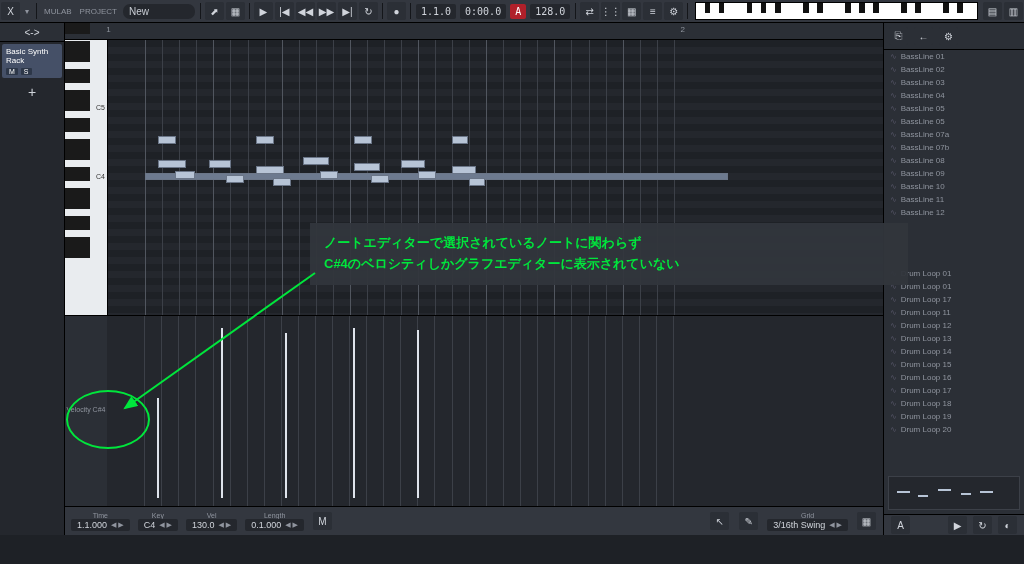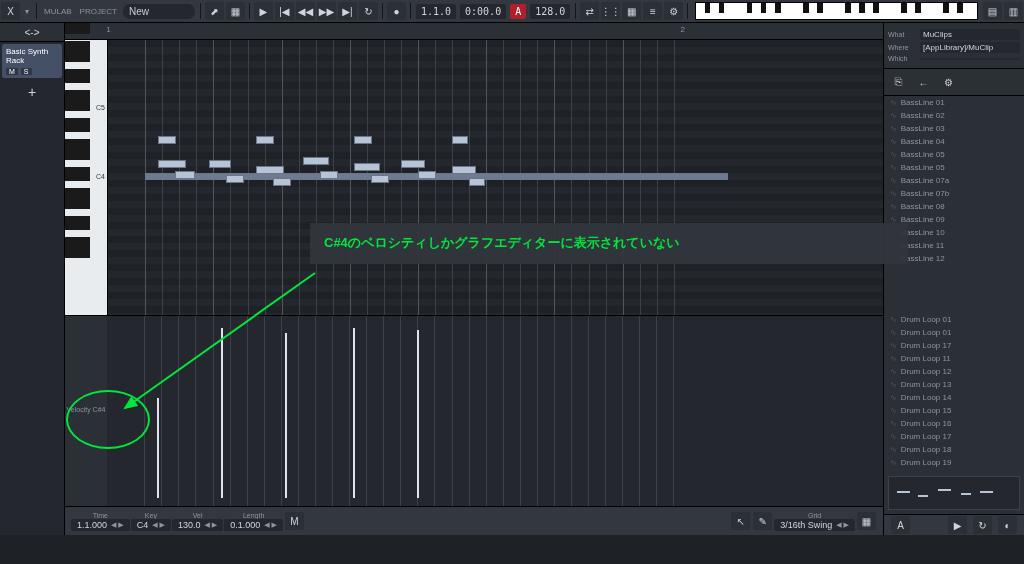--- a/index.html
+++ b/index.html
@@ -37,21 +37,21 @@
   .grid .vline{position:absolute;top:0;bottom:0;width:1px;background:var(--line)}
   .grid .vline.bar{background:#51565f}
   .grid .note{position:absolute;height:6px;background:var(--note);border:1px solid #6b7688}
   .grid .play{position:absolute;top:0;bottom:0;width:1px;background:#fff;left:4.8%}
   .vel-area{height:190px;display:flex;border-top:1px solid #000}
   .vel-label{width:42px;background:var(--bg2);display:flex;flex-direction:column;justify-content:flex-start;padding-top:90px}
   .vel-label span{color:var(--text-dim);font-size:7px;text-align:center}
   .vel-grid{flex:1;position:relative;background:var(--bg1)}
   .vel-grid .vline{position:absolute;top:0;bottom:0;width:1px;background:var(--line)}
   .vel-bar{position:absolute;bottom:8px;width:2px;background:#dfe4ec}
-  .bottom{height:28px;background:var(--bg3);border-top:1px solid #000;display:flex;align-items:center;padding:0 6px;gap:1px}
+  .bottom{height:28px;background:var(--bg3);border-top:1px solid #000;display:flex;align-items:center;padding:0 6px;gap:8px}
   .field-group{display:flex;flex-direction:column;align-items:center}
   .field-group .lbl{font-size:7px;color:var(--text-dim)}
   .field-group .val{font-size:9px;color:var(--text);background:var(--bg1);padding:1px 6px;border-radius:2px;display:flex;align-items:center;gap:4px}
   .arrows{display:flex;gap:2px;color:var(--text-dim);font-size:7px}
   .right-panel{width:140px;background:var(--bg2);border-left:1px solid #000;display:flex;flex-direction:column}
   .rp-head{padding:4px;border-bottom:1px solid #000}
   .rp-row{display:flex;gap:4px;align-items:center;margin:2px 0}
   .rp-row .k{width:28px;font-size:7px;color:var(--text-dim)}
   .rp-row .v{flex:1;font-size:8px;background:var(--bg1);padding:1px 3px;border-radius:2px}
   .rp-tools{display:flex;gap:4px;padding:4px;border-bottom:1px solid #000}
@@ -344,34 +344,20 @@
         <span class="val">
             <span>3/16th Swing</span>
             <span class="arrows">◀ ▶</span>
           </span>
       </div>
       <div class="tb-btn">▦</div>
     </div>
   </div>
 
   <div class="right-panel">
-    <div class="rp-head">
-      <div class="rp-row">
-          <span class="k">What</span>
-          <span class="v">MuClips</span>
-        </div>
-      <div class="rp-row">
-          <span class="k">Where</span>
-          <span class="v">[AppLibrary]/MuClip</span>
-        </div>
-      <div class="rp-row">
-          <span class="k">Which</span>
-          <span class="v"></span>
-        </div>
-    </div>
     <div class="rp-tools">
       <div class="tb-btn">⎘</div>
       <div class="tb-btn">←</div>
       <div class="tb-btn">⚙</div>
     </div>
     <div class="rp-list" id="rp-list">
         <div class="rp-item">
           <span class="ico">∿</span>
           <span>BassLine 01</span>
         </div>
@@ -489,20 +475,21 @@
       <span style="display:flex;gap:4px">
         <span class="tb-btn">▶</span>
         <span class="tb-btn">↻</span>
         <span class="tb-btn">◐</span>
       </span>
     </div>
   </div>
 </div>
 
 <div class="annot">
+  <div>ノートエディターで選択されているノートに関わらず</div>
   <div>C#4のベロシティしかグラフエディターに表示されていない</div>
 </div>
 <div class="ellipse"></div>
 <svg class="arrow" width="210" height="150">
   <defs>
       <marker id="ah" markerWidth="8" markerHeight="8" refX="6" refY="3" orient="auto">
         <path d="M0,0 L7,3 L0,6 Z" fill="#00e63c"></path>
       </marker>
     </defs>
   <line x1="205" y1="5" x2="15" y2="140" stroke="#00e63c" stroke-width="2" marker-end="url(#ah)"></line>

